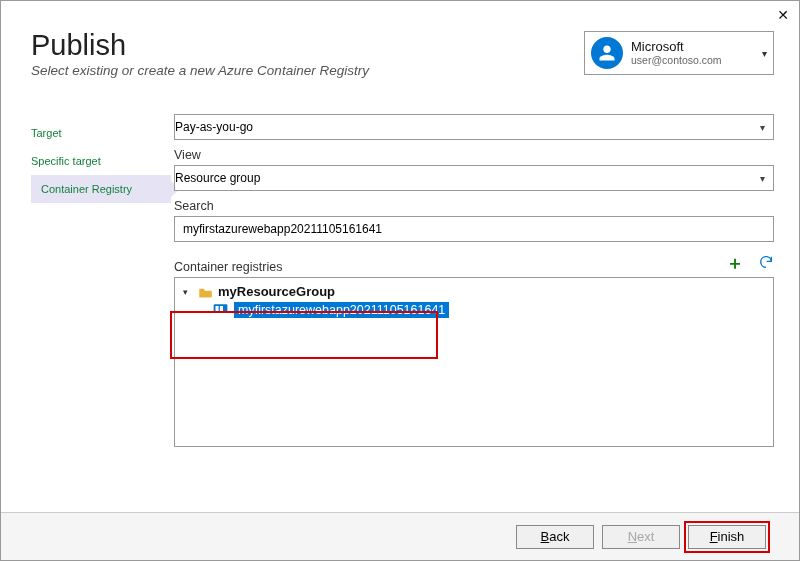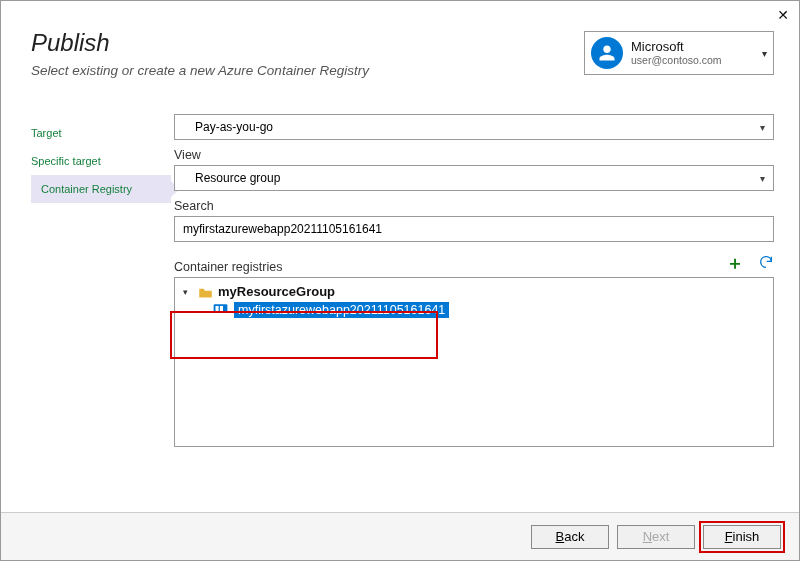--- a/index.html
+++ b/index.html
@@ -3,42 +3,42 @@
 <meta charset="utf-8">
 <style>
   * { box-sizing: border-box; font-family: "Segoe UI", Arial, sans-serif; }
   html,body { margin:0; padding:0; }
   body { width:800px; height:561px; background:#fff; position:relative; }
 
   .dialog { width:800px; height:561px; background:#fff; position:relative; border:1px solid #999; }
 
   .close-x { position:absolute; top:6px; right:10px; font-size:14px; color:#111; cursor:pointer; }
 
-  .heading { position:absolute; left:30px; top:28px; font-size:24px; font-weight:400; color:#222;font-style:italic; }
+  .heading { position:absolute; left:30px; top:28px; font-size:29px; font-weight:400; color:#222; }
   .subheading { position:absolute; left:30px; top:62px; font-size:13.5px; color:#555;font-style:italic; }
 
   .account-box { position:absolute; top:30px; right:25px; width:190px; height:44px; border:1px solid #999; display:flex; align-items:center; padding:12px 6px; cursor:pointer; background:#fff; }
   .account-avatar { width:32px; height:32px; border-radius:50%; background:#0078d4; display:flex; align-items:center; justify-content:center; color:#fff; margin-right:8px; }
   .account-avatar svg { width:20px; height:20px; fill:#fff; }
   .account-info { display:flex; flex-direction:column; line-height:1.15; }
   .account-name { font-size:13px; color:#111; }
   .account-email { font-size:10.5px; color:#666; }
   .account-caret { margin-left:auto; font-size:10px; color:#333; }
 
   .sidebar { position:absolute; left:30px; top:118px; width:140px; }
   .side-item { font-size:11px; color:#15803d; padding:8px 10px 8px 0; cursor:pointer; }
   .side-item.selected { background:#e6e4f4; padding-left:10px; position:relative; }
   .side-item.selected::after { content:""; position:absolute; right:-9px; top:50%; margin-top:-8px; border-left:9px solid #e6e4f4; border-top:8px solid transparent; border-bottom:8px solid transparent; }
 
   .form-area { position:absolute; left:173px; top:113px; right:25px; }
 
   .fld-label { font-size:12.5px; color:#333; margin-bottom:3px; margin-top:8px; }
   .fld-label:first-child { margin-top:0; }
 
-  .dropdown { position:relative; width:100%; height:26px; border:1px solid #999; background:#fff; display:flex; align-items:center; padding:0 20px; font-size:12px; cursor:pointer; }
+  .dropdown { position:relative; width:100%; height:26px; border:1px solid #999; background:#fff; display:flex; align-items:center; padding:0 0; font-size:12px; cursor:pointer; }
   .dropdown::after { content:"▾"; position:absolute; right:8px; font-size:10px; color:#444; }
 
   .textbox { width:100%; height:26px; border:1px solid #999; background:#fff; padding:0 8px; font-size:12px; outline:none; }
 
   .reg-header { display:flex; align-items:flex-end; margin-top:12px; }
   .reg-header .lbl { font-size:12.5px; color:#333; }
   .reg-actions { margin-left:auto; display:flex; gap:14px; }
   .reg-actions .ico { cursor:pointer; }
   .plus-ico { color:#107c10; font-size:18px; font-weight:bold; line-height:1; }
   .refresh-ico svg { width:16px; height:16px; stroke:#0078d4; fill:none; stroke-width:2; }
@@ -48,21 +48,21 @@
   .tree-caret { font-size:9px; color:#333; display:inline-block; width:10px; }
   .folder-ico svg { width:15px; height:13px; fill:#e8b339; vertical-align:middle; }
   .tree-group-name { font-weight:600; color:#111; }
   .tree-child { margin-left:30px; margin-top:3px; display:flex; align-items:center; gap:6px; cursor:pointer; }
   .registry-ico svg { width:15px; height:13px; }
   .tree-child-name { background:#0078d4; color:#fff; padding:1px 4px; font-size:12.5px; }
 
   .highlight-box { position:absolute; border:2.5px solid #d20000; pointer-events:none; }
   .hl1 { left:169px; top:310px; width:268px; height:48px; }
 
-  .footer { position:absolute; left:0; right:0; bottom:0; height:48px; border-top:1px solid #ccc; background:#f5f5f5; display:flex; align-items:center; justify-content:flex-end; padding-right:18px; gap:8px; }
+  .footer { position:absolute; left:0; right:0; bottom:0; height:48px; border-top:1px solid #ccc; background:#f5f5f5; display:flex; align-items:center; justify-content:flex-end; padding-right:33px; gap:8px; }
   .btn { min-width:78px; height:24px; border:1px solid #888; background:#f0f0f0; font-size:13px; cursor:pointer; display:flex; align-items:center; justify-content:center; padding:0 6px; }
   .btn u { text-decoration:underline; }
   .btn.disabled { color:#a8a8a8; cursor:default; }
   .finish-wrap { position:relative; }
   .finish-wrap::before { content:""; position:absolute; left:-4px; top:-4px; right:-4px; bottom:-4px; border:2.5px solid #d20000; pointer-events:none; }
 </style>
 </head>
 <body>
 
 <div class="dialog">

